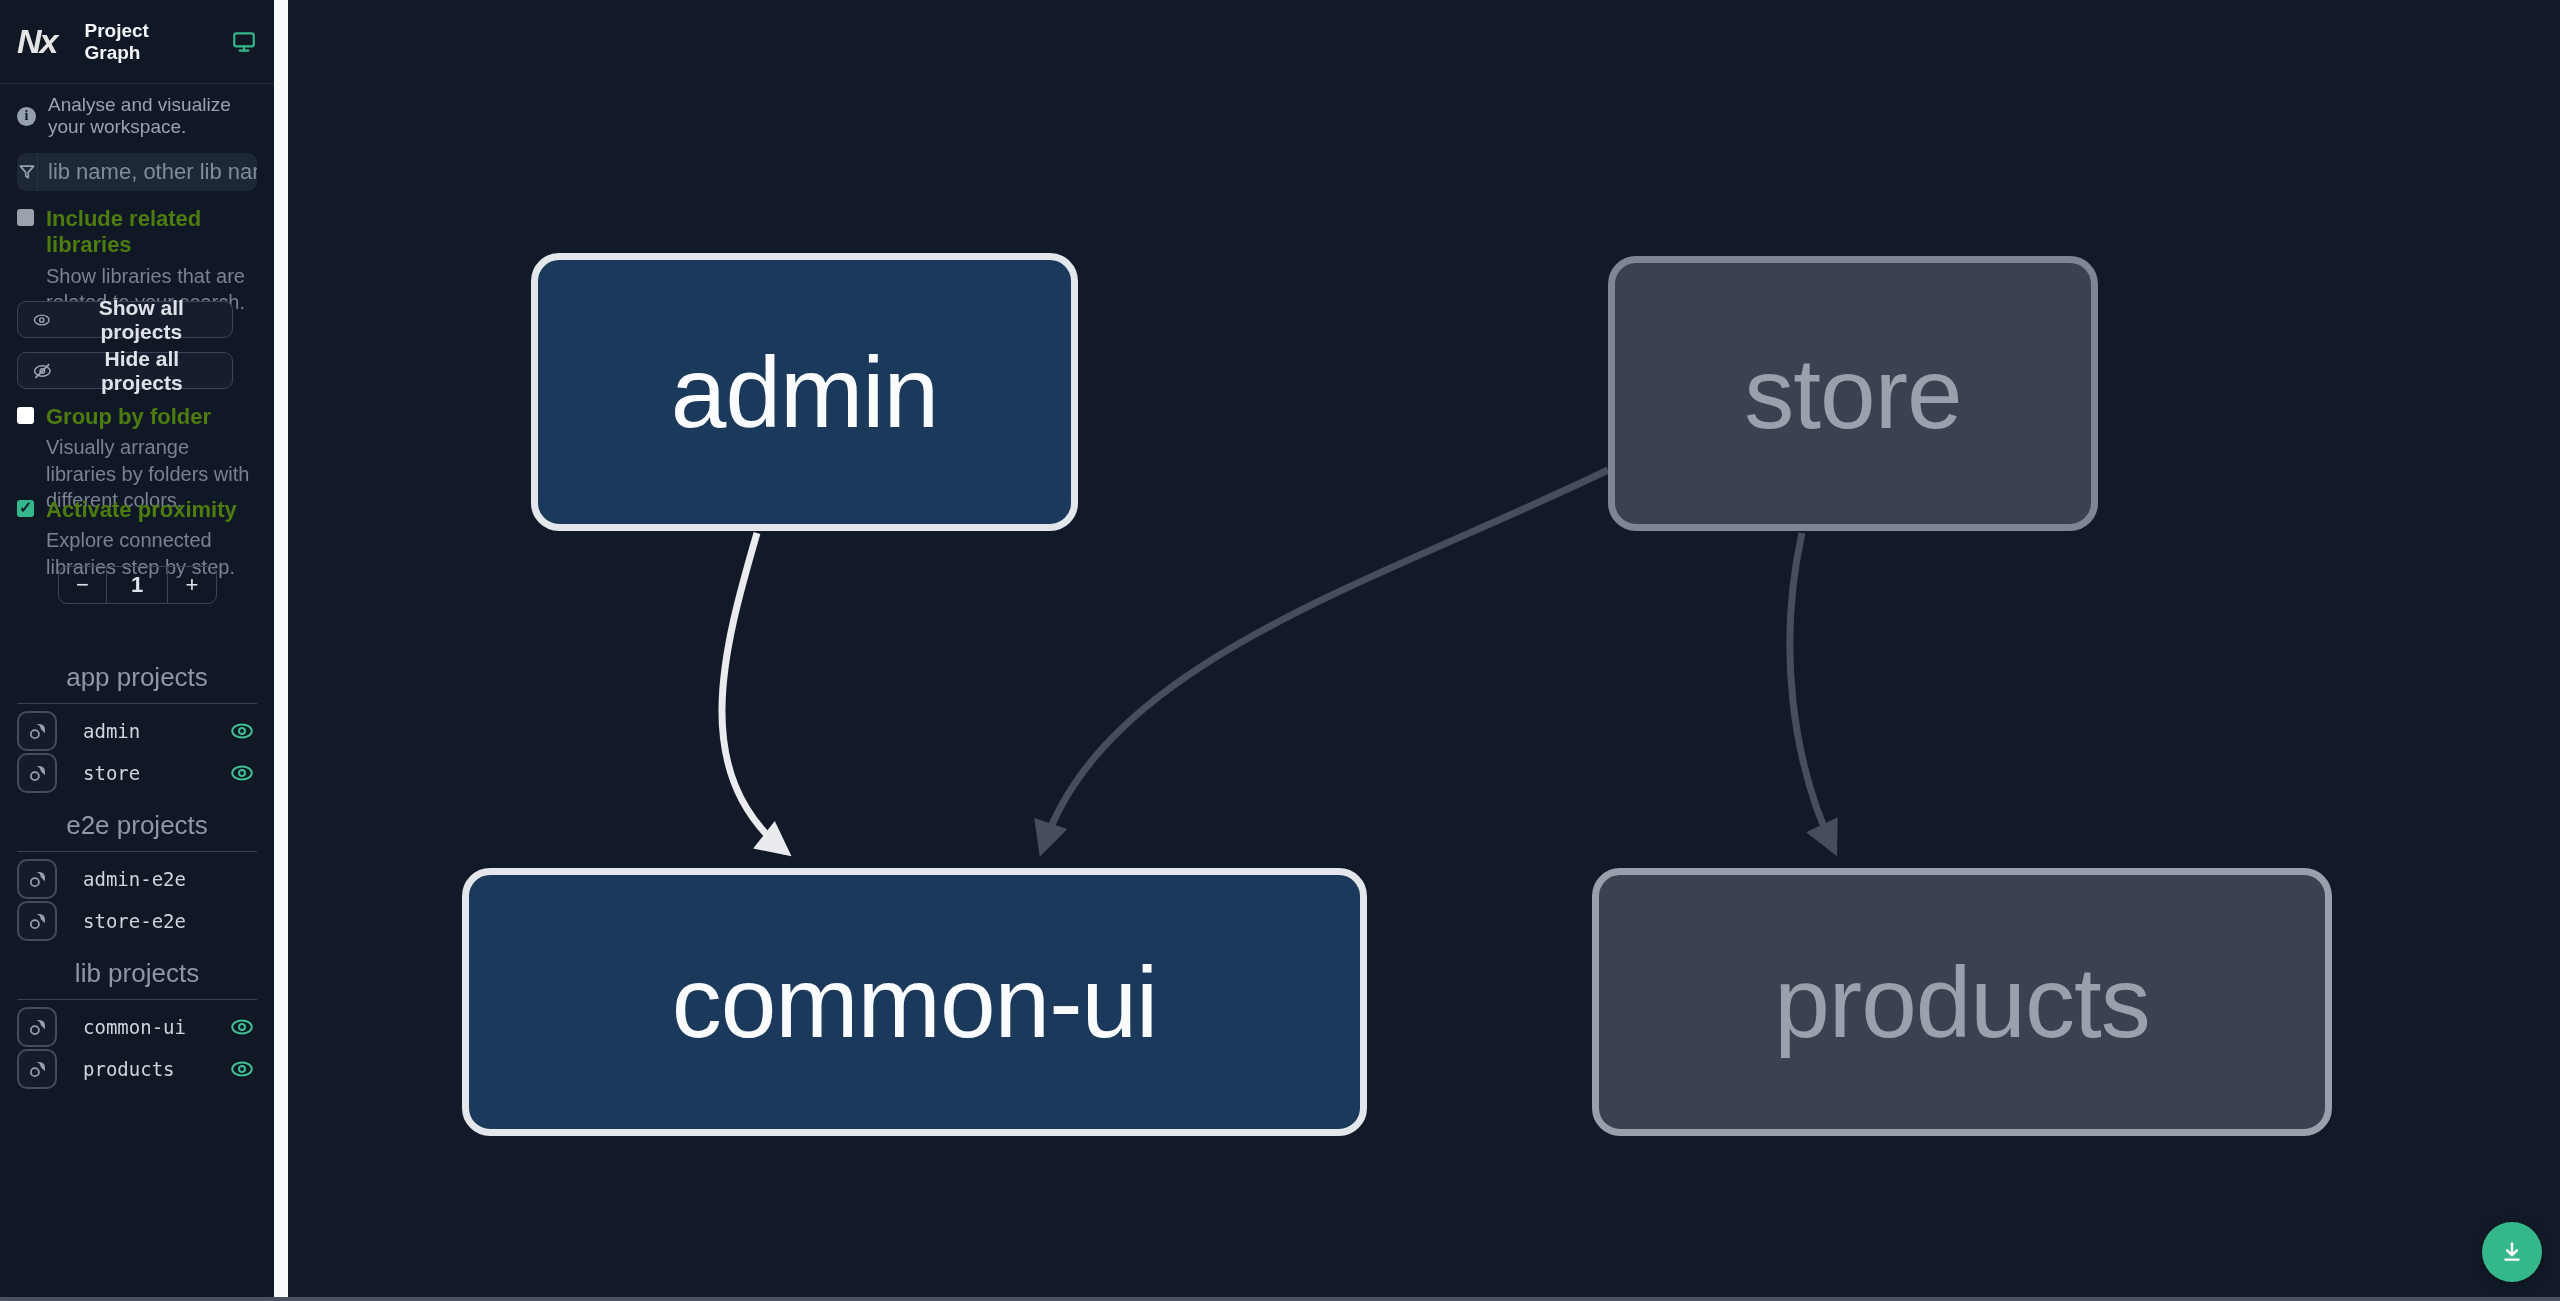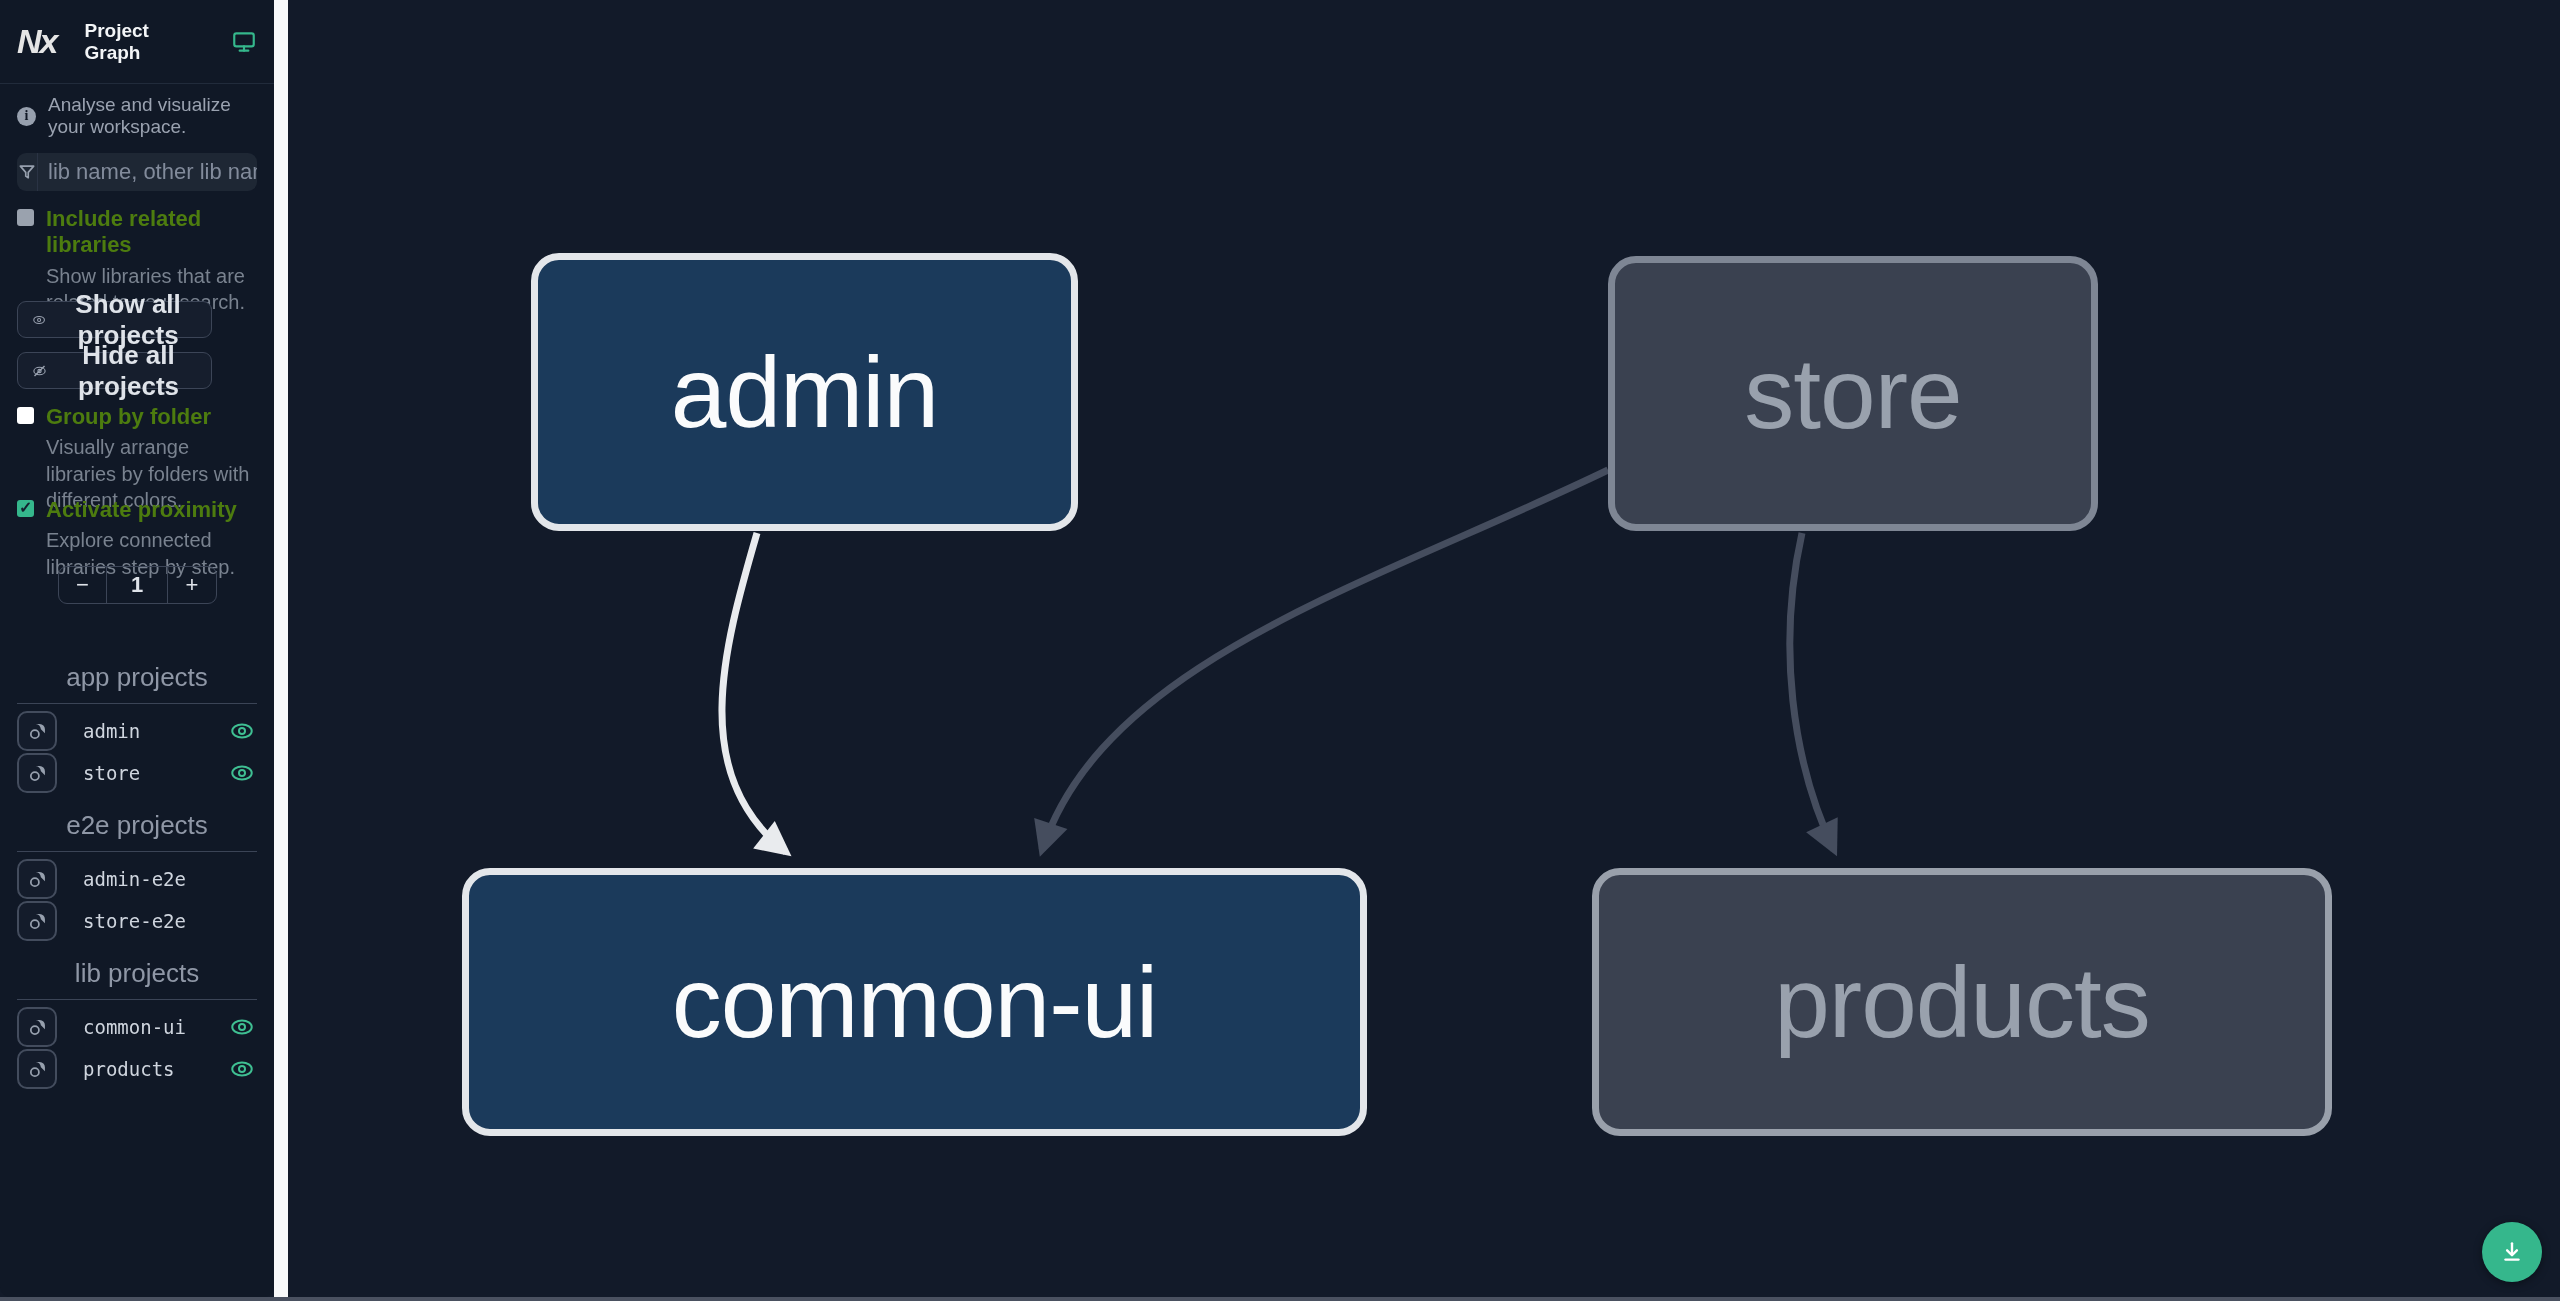--- a/index.html
+++ b/index.html
@@ -40,23 +40,23 @@
   .cb { width:17px; height:17px; border-radius:3px; margin-top:3px; flex:0 0 auto;
         position:relative; }
   .cb.gray { background:#9aa2ae; }
   .cb.white { background:#ffffff; }
   .cb.teal { background:#35b78c; }
   .cb.teal::after { content:"✓"; position:absolute; left:2px; top:-2px; color:#13202e;
                     font-size:16px; font-weight:700; }
   .opt-label { color:#4d7c0f; font-size:22px; font-weight:700; line-height:1.2; }
   .opt-desc { color:#79828f; font-size:20px; line-height:1.32; margin-top:4px; width:212px; }
 
-  .sb-btn { left:17px !important; width:195px; height:37px; background:#161e2d;
+  .sb-btn { left:17px !important; width:216px; height:37px; background:#161e2d;
             border:1px solid #3c4557; border-radius:9px; display:flex; align-items:center;
-            gap:13px; padding:0 14px; color:#dfe3e9; font-size:26px; font-weight:700;
+            gap:13px; padding:0 14px; color:#dfe3e9; font-size:21px; font-weight:700;
             cursor:pointer; }
 
   .stepper { left:58px !important; top:566px; width:159px; height:38px; display:flex;
              border:1px solid #3c4557; border-radius:9px; overflow:hidden;
              color:#dfe3e9; font-size:22px; }
   .stepper > div { display:flex; align-items:center; justify-content:center; }
   .step-dec { width:48px; border-right:1px solid #3c4557; }
   .step-val { width:60px; font-weight:700; }
   .step-inc { width:49px; border-left:1px solid #3c4557; }
 

